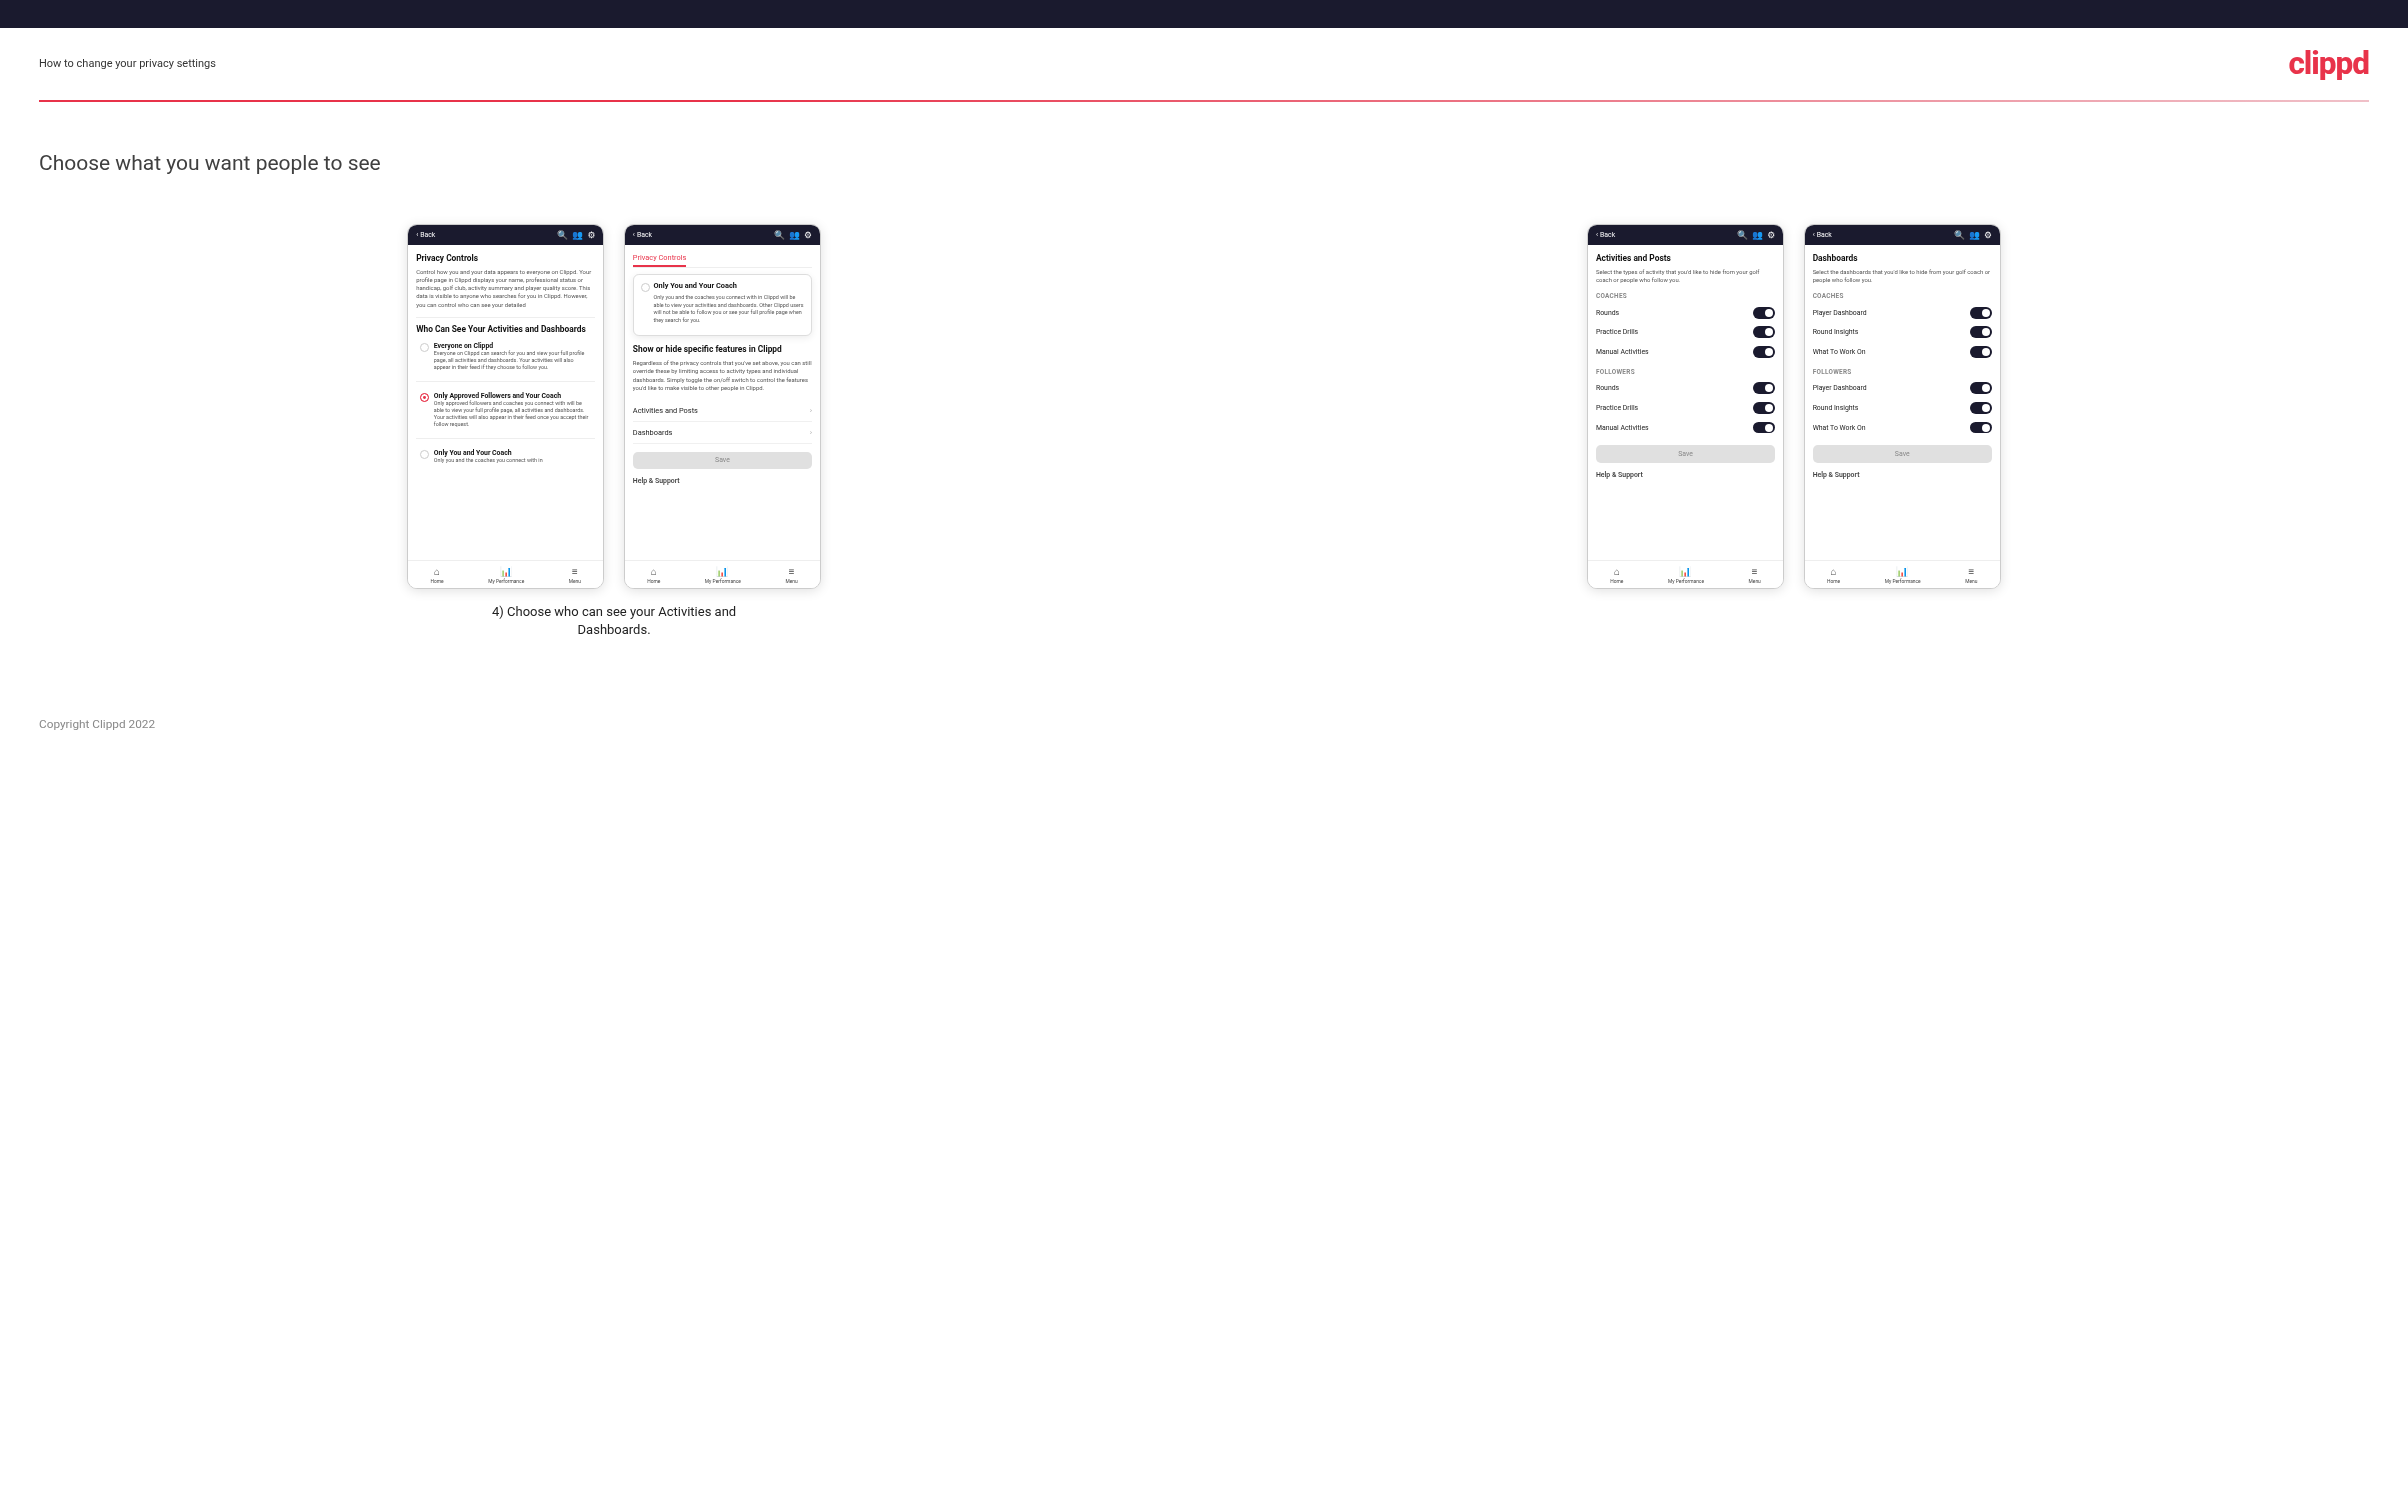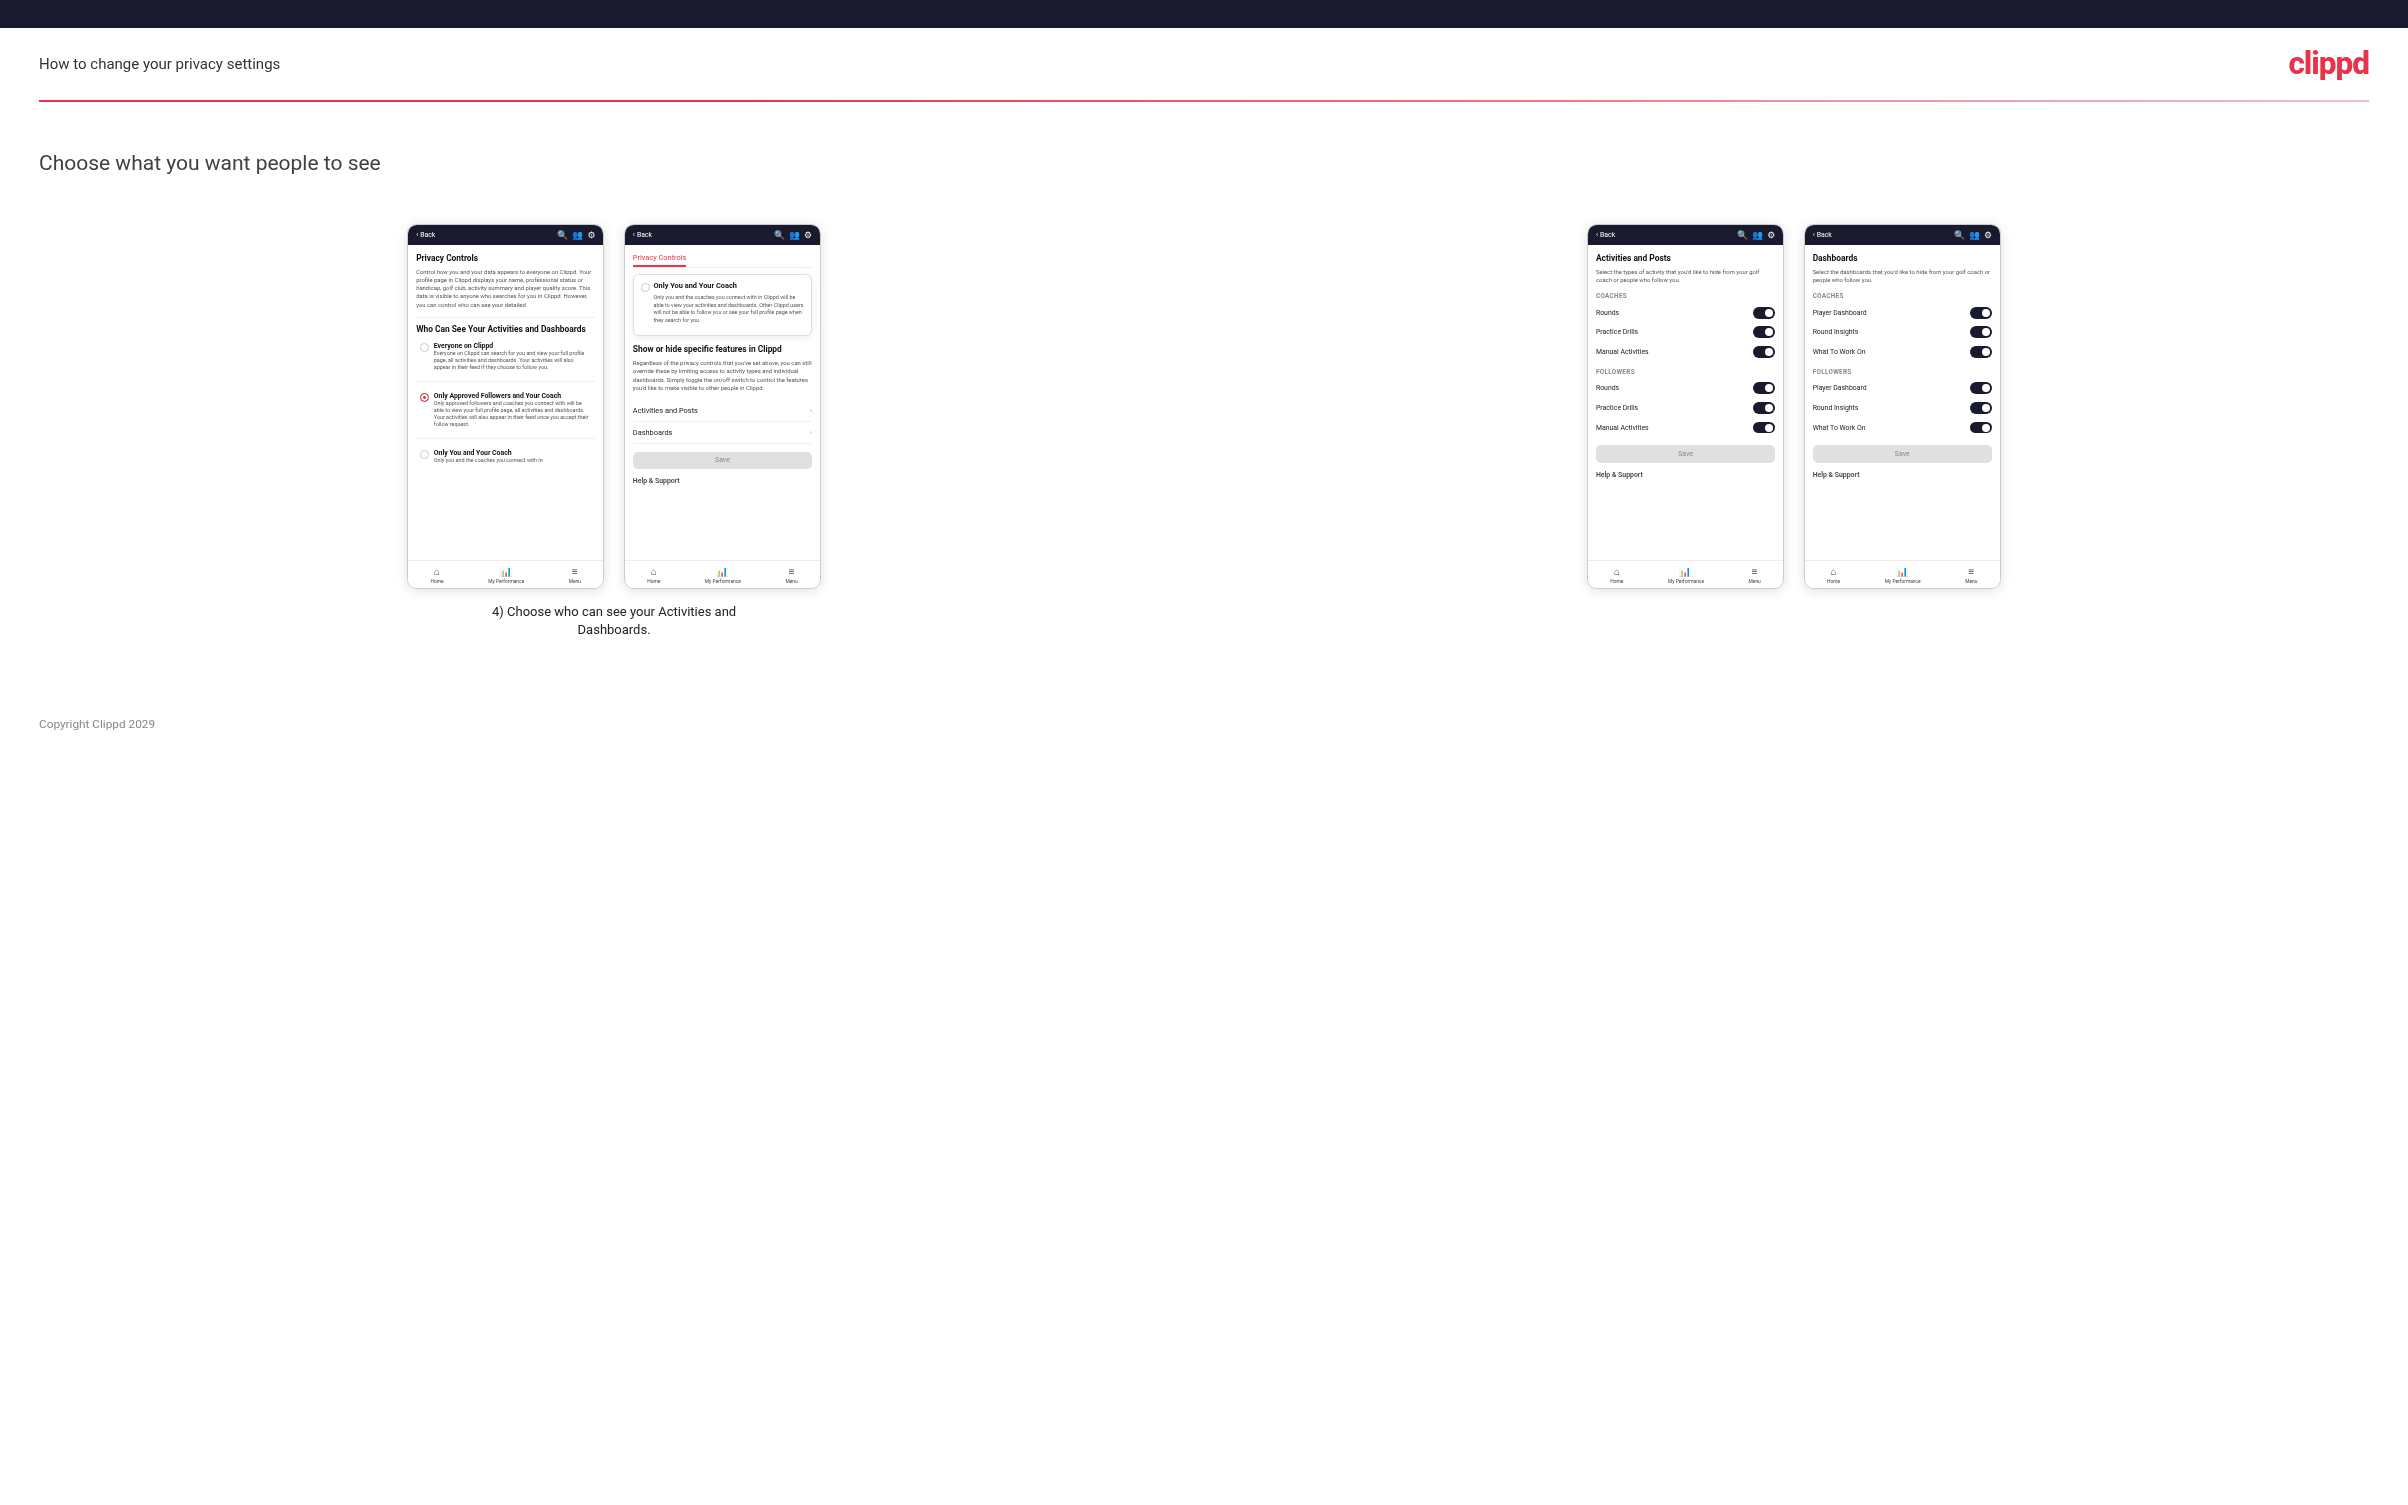--- a/index.html
+++ b/index.html
@@ -17,21 +17,21 @@
     }
 
     
     .header {
       display: flex;
       align-items: center;
       justify-content: space-between;
       padding: 17.7px 39px;
     }
     .header-title {
-      font-size: 15px;
+      font-size: 11px;
       color: #333;
     }
     .logo {
       font-size: 31.5px;
       font-weight: 800;
       color: #e8334a;
       letter-spacing: -1px;
     }
 
     
@@ -585,15 +585,15 @@
             </div>
           </div>
         </div>
       </div>
     </div>
 
   </div>
 </div>
 
 <div class="footer">
-  <span>Copyright Clippd 2029</span>
+  <span>Copyright Clippd 2022</span>
 </div>
 
 
 </body></html>

